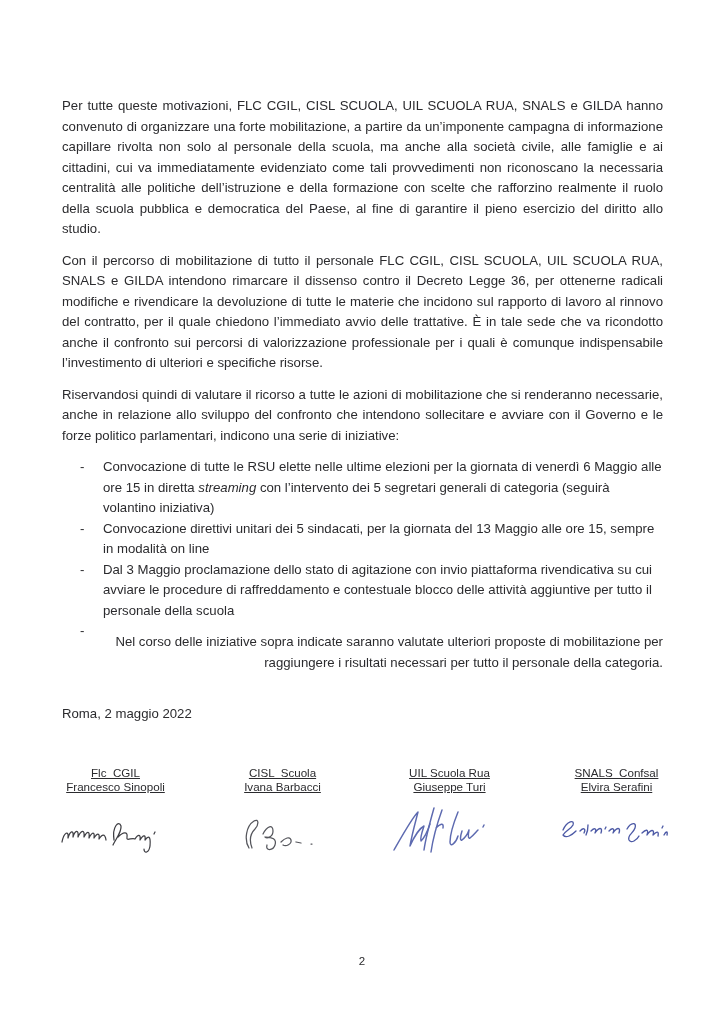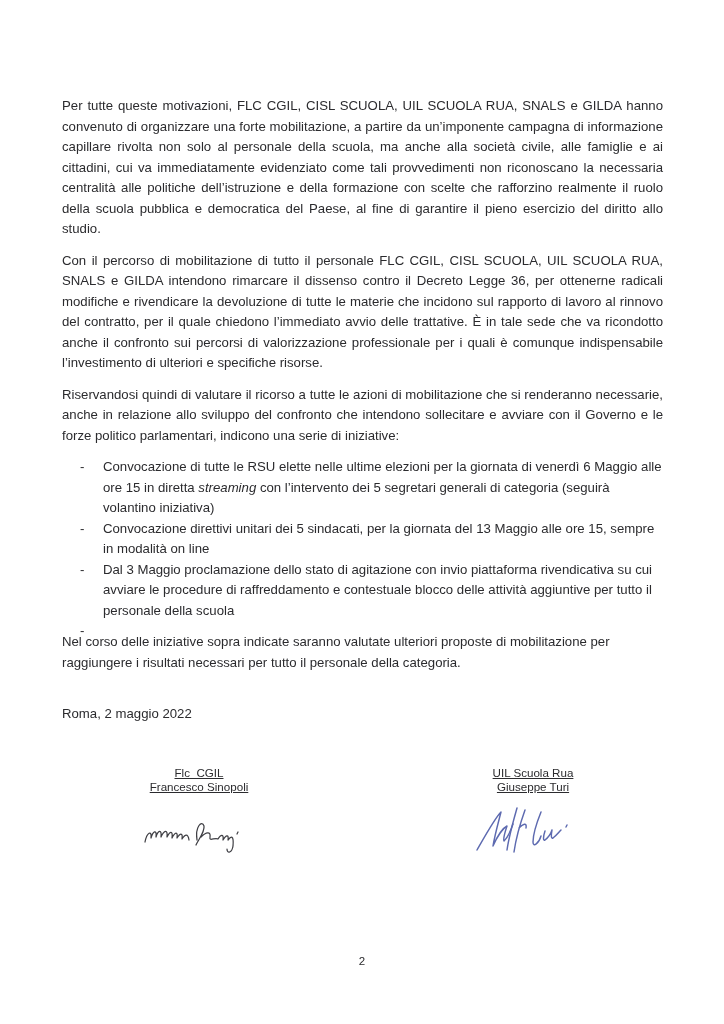--- a/index.html
+++ b/index.html
@@ -41,21 +41,21 @@
   .dash {
     position: absolute;
     left: 18px;
     top: 0;
   }
   .li-text em { font-style: italic; }
   .closing {
     margin: 0;
     font-size: 13.2px;
     line-height: 20.5px;
-    text-align: left;
+    text-align: right;
   }
   .dateline {
     margin: 31px 0 0 0;
     font-size: 13.2px;
     line-height: 20.5px;
     text-align: left;
   }
   .sig-row {
     display: flex;
     margin: 41px -37px 0 -30px; 
@@ -125,32 +125,53 @@
         <div class="sig-org">Flc  CGIL</div>
         <div class="sig-name">Francesco Sinopoli</div>
         <svg class="sig-svg" width="120" height="55" viewBox="0 0 120 55">
           <g fill="none" stroke-width="1.25" stroke-linecap="round" stroke-linejoin="round" stroke="#3f3f44">
             <path d="M6 32 C8 22 13 20 12 28 C14 21 18 19 17 27 C19 20 23 19 22 27 C25 20 29 19 28 27 C31 21 34 20 33 28 C36 22 39 21 38 28 C41 23 44 22 43 29 C46 24 49 23 50 30"></path>
             <path d="M58 30 C56 16 63 10 65 16 C66 22 59 30 57 35 M62 27 C67 22 72 21 71 27 C70 32 76 27 79 29 C82 24 85 24 84 30 C87 25 90 24 89 30 C92 26 95 25 94 36 C93 43 88 44 88 39 M98 24 L99 22"></path>
           </g>
         </svg>
       </div>
 
+      <div class="sig-col">
+        <div class="sig-org">CISL  Scuola</div>
+        <div class="sig-name">Ivana Barbacci</div>
+        <svg class="sig-svg" width="120" height="55" viewBox="0 0 120 55">
+          <g fill="none" stroke-width="1.25" stroke-linecap="round" stroke-linejoin="round" stroke="#55565c">
+            <path d="M26 38 C21 30 23 16 31 11 C36 8 36 15 32 19 C28 23 26 30 29 38"></path>
+            <path d="M40 24 C44 16 50 14 50 21 C50 27 44 29 42 27 M43 27 C49 27 54 29 52 35 C50 41 42 41 44 35"></path>
+            <path d="M58 32 C62 28 67 26 68 30 C69 34 63 37 60 35 M73 32 L78 33 M88 34 L89 34"></path>
+          </g>
+        </svg>
+      </div>
 
       <div class="sig-col">
         <div class="sig-org">UIL Scuola Rua</div>
         <div class="sig-name">Giuseppe Turi</div>
         <svg class="sig-svg" width="120" height="55" viewBox="0 0 120 55" style="margin-top:9px">
           <g fill="none" stroke-width="1.45" stroke-linecap="round" stroke-linejoin="round" stroke="#5d6ab0">
             <path d="M4 46 C12 32 22 14 28 8 C26 16 22 30 20 42 M20 42 C24 33 30 24 34 22 C32 28 30 35 31 37 C35 33 38 26 40 20"></path>
             <path d="M44 4 C40 18 36 32 34 46 M52 6 C47 20 43 34 41 48 M46 24 C50 20 54 18 53 24"></path>
             <path d="M68 8 C64 18 60 31 60 38 C60 44 66 39 68 32 M72 27 C70 33 70 37 72 36 C76 33 78 29 79 26 C78 31 78 35 80 34 C84 31 86 28 88 26 M93 23 L94 21"></path>
           </g>
         </svg>
       </div>
 
+      <div class="sig-col">
+        <div class="sig-org">SNALS  Confsal</div>
+        <div class="sig-name">Elvira Serafini</div>
+        <svg class="sig-svg" width="120" height="55" viewBox="0 0 120 55">
+          <g fill="none" stroke-width="1.35" stroke-linecap="round" stroke-linejoin="round" stroke="#4d5aa6">
+            <path d="M6 20 C10 11 18 9 16 15 C14 19 8 21 6 25 C9 29 15 25 19 21 M23 21 C27 17 29 19 27 23 M31 15 C31 19 30 23 29 25 M34 21 C38 17 40 19 38 23 C42 17 46 17 44 23 M48 19 L49 17 M52 21 C56 17 58 19 56 23 C60 17 64 17 62 23"></path>
+            <path d="M70 19 C74 12 80 12 78 18 C76 24 70 25 72 30 C74 34 80 30 82 26 M85 23 C89 19 92 19 90 25 C94 19 98 19 96 25 C100 21 102 21 101 26 M105 18 L106 16 M107 25 C109 21 111 21 110 25"></path>
+          </g>
+        </svg>
+      </div>
 
 
     </div>
   </div>
 
   <div class="page-number">2</div>
 </div>
 
 </body></html>

